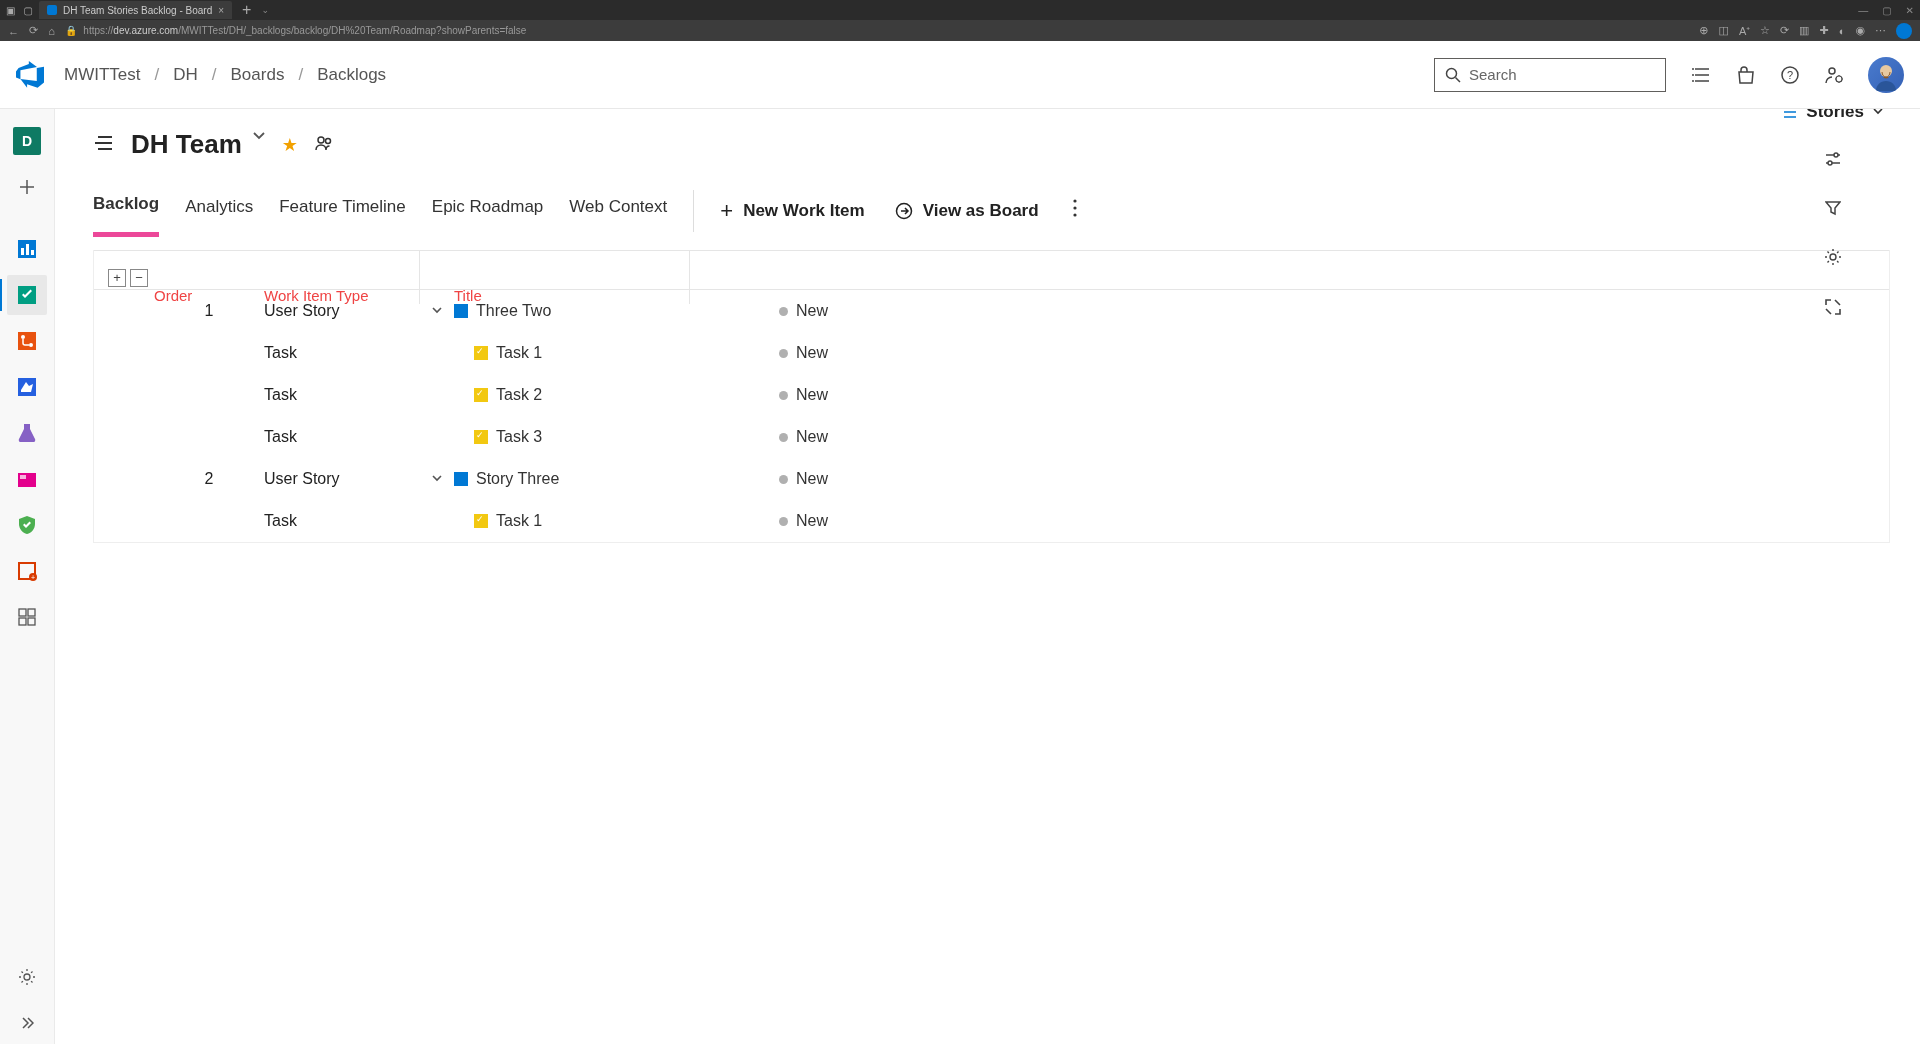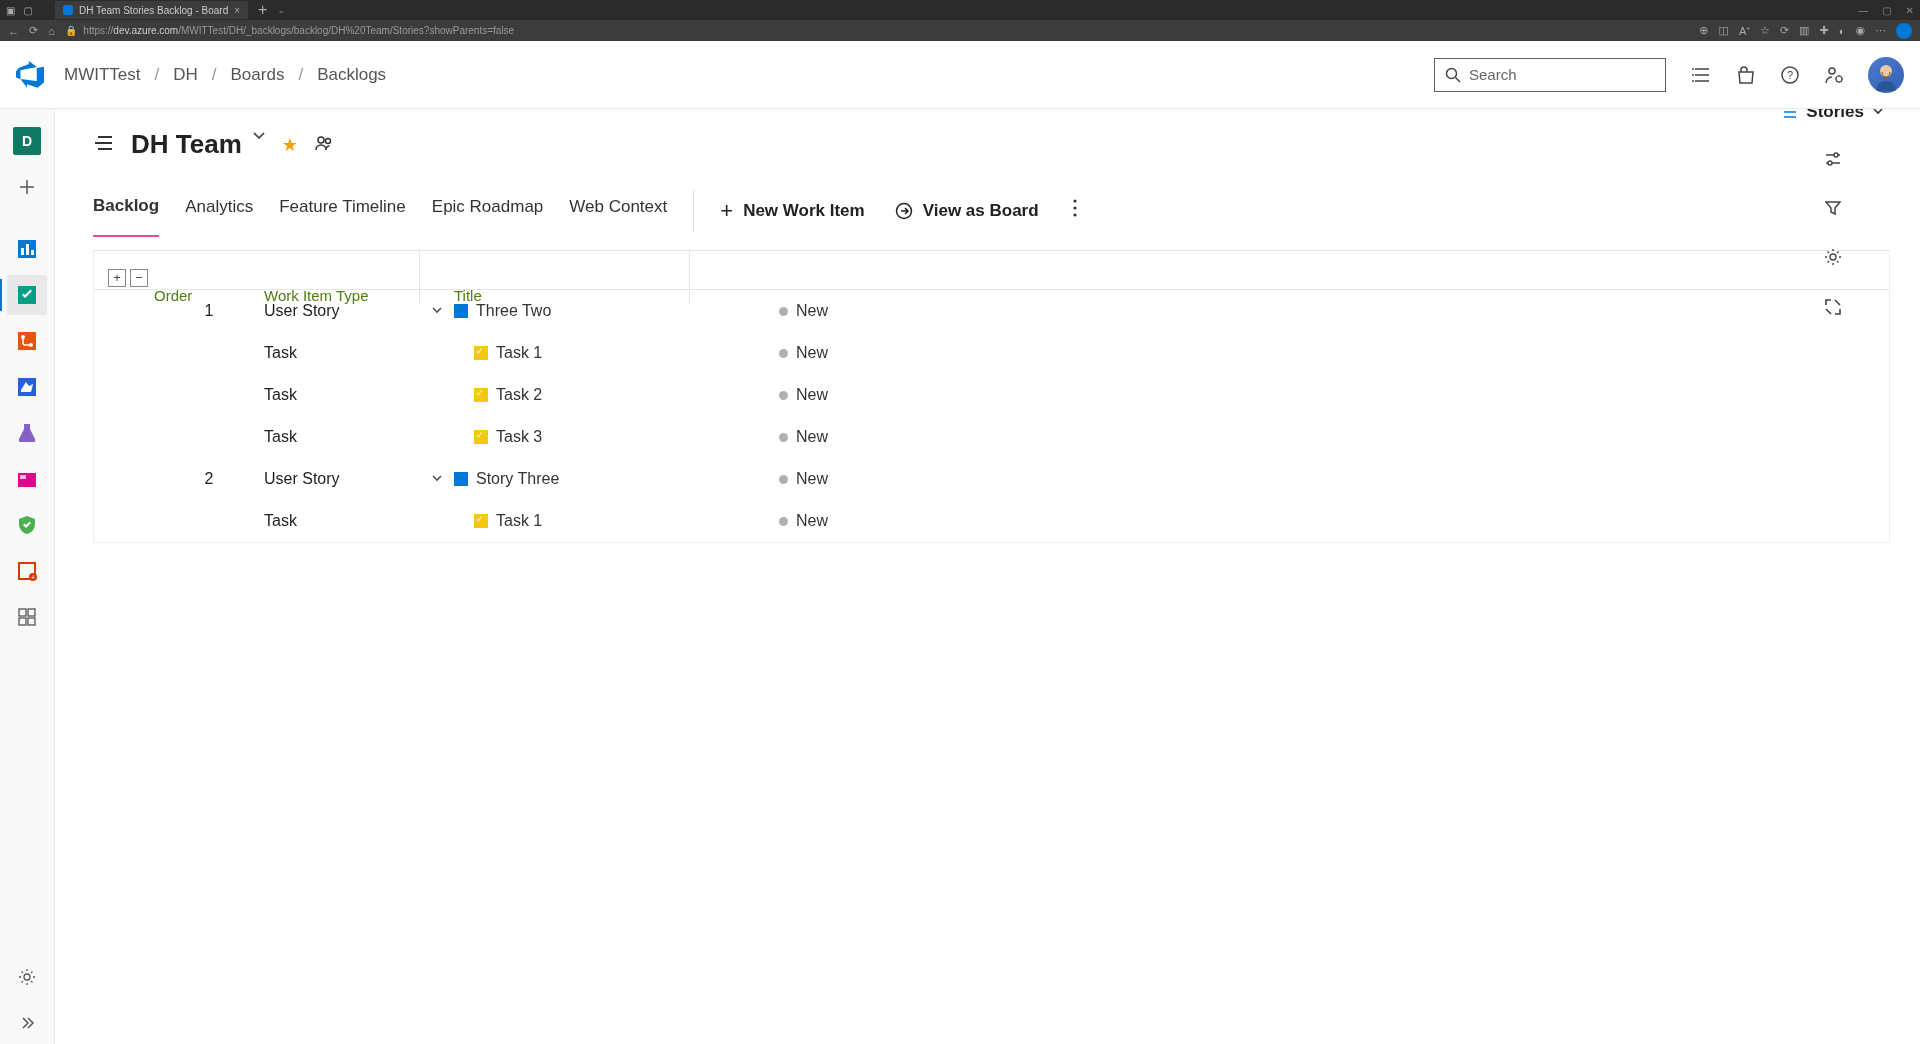--- a/index.html
+++ b/index.html
@@ -2,21 +2,21 @@
 <html><head>
 <meta charset="utf-8">
 <style>
 * { margin: 0; padding: 0; box-sizing: border-box; font-family: 'Segoe UI', Tahoma, sans-serif; }
 body { background: #fff; overflow: hidden; width: 1920px; height: 1044px; }
 
 
 .browser-chrome { background: #2b2b2b; height: 41px; display: flex; flex-direction: column; }
 .tab-bar { height: 20px; display: flex; align-items: center; padding-left: 6px; gap: 6px; }
 .tab-bar-icons { display: flex; gap: 8px; align-items: center; color: #aaa; font-size: 10px; }
-.tab { background: #3c3c3c; height: 18px; display: flex; align-items: center; padding: 0 8px; gap: 6px; font-size: 10px; color: #ccc; border-radius: 2px 2px 0 0; margin-left: 16px; }
+.tab { background: #3c3c3c; height: 18px; display: flex; align-items: center; padding: 0 8px; gap: 6px; font-size: 10px; color: #ccc; border-radius: 2px 2px 0 0; }
 .tab-favicon { width: 10px; height: 10px; background: #0078d4; border-radius: 2px; }
 .tab-close { color: #aaa; cursor: pointer; }
 .tab-add { color: #aaa; padding: 0 4px; cursor: pointer; }
 .addr-bar { height: 21px; display: flex; align-items: center; padding: 0 8px; gap: 10px; background: #3c3c3c; }
 .addr-icon { color: #aaa; font-size: 11px; cursor: pointer; }
 .addr-url { flex: 1; color: #999; font-size: 10px; display: flex; align-items: center; gap: 6px; }
 .addr-url .host { color: #ccc; }
 .addr-right { display: flex; gap: 10px; align-items: center; }
 .bing-circle { width: 16px; height: 16px; border-radius: 50%; background: #0078d4; }
 
@@ -47,37 +47,37 @@
 .team-row { display: flex; align-items: center; gap: 16px; margin-bottom: 24px; }
 .team-hamburger { color: #333; cursor:pointer; }
 .team-name { font-size: 26px; font-weight: 600; color: #222; display:flex; align-items:flex-start; gap:10px;}
 .team-chevron { color:#555; }
 .team-star { color: #f2a100; font-size:18px; }
 .team-people { color: #444; }
 
 .nav-row { display: flex; align-items: center; border-bottom: 1px solid transparent; margin-bottom: 12px; height:54px; }
 .nav-tabs { display: flex; gap: 26px; font-size: 17px; color: #333; align-items:center; height:100%;}
 .nav-tab { cursor: pointer; padding-bottom: 8px; height:100%; display:flex; align-items:center; }
-.nav-tab.active { font-weight: 600; border-bottom: 2px solid #ec4899; }
+.nav-tab.active { font-weight: 600; border-bottom: 5px solid #ec4899; }
 .nav-divider { width:1px; height:42px; background:#ddd; margin: 0 26px; }
 .nav-actions { display: flex; align-items:center; gap: 30px; font-size:17px; color:#222; }
 .nav-action { display:flex; align-items:center; gap:10px; cursor:pointer; font-weight:600; }
 .nav-action svg, .nav-action .plus { color:#222; }
 .nav-more { cursor:pointer; padding:4px; }
 .nav-spacer { flex:1; }
 .nav-right { display:flex; align-items:center; gap:28px; margin-right:6px;flex-direction:column; }
 .nav-right-item { display:flex; align-items:center; gap:8px; cursor:pointer; font-size:17px; font-weight:600; color:#222; }
 .nav-right-icon { color:#555; cursor:pointer; }
 
 
 .grid { border: 1px solid #eee; border-top:none; }
 .grid-header { display: grid; grid-template-columns: 60px 110px 155px 35px 235px 90px auto; align-items: center; height: 40px; font-size: 15px; color: #333; border-bottom: 1px solid #e5e5e5; border-top:1px solid #e5e5e5; }
 .expand-btns { display:flex; gap:4px; padding-left:14px;}
 .exp-btn { width:18px; height:18px; border:1px solid #888; display:flex; align-items:center; justify-content:center; font-size:13px; cursor:pointer; background:#fff; color:#444;}
-.col-header { color:#4d7c0f;margin-top:36px; }
+.col-header { color:#ef4444;margin-top:36px; }
 .col-header.state { padding-left: 6px; }
 .col-sep { border-left:1px solid #e5e5e5; height:100%; }
 
 .grid-row { display: grid; grid-template-columns: 60px 110px 155px 35px 235px 90px auto; align-items: center; height: 42px; font-size: 16px; color: #333; }
 .grid-row .order { text-align:center; color:#222; }
 .grid-row .wit { color:#222; }
 .grid-row .expand-toggle { color:#555; cursor:pointer; display:flex; justify-content:center;}
 .grid-row .title-cell { display:flex; align-items:center; gap:8px; }
 .grid-row .title-cell.indent { padding-left: 20px; }
 .wit-icon-story { width:14px; height:14px; background:#0078d4; display:inline-block; }
@@ -109,21 +109,21 @@
       <span>▢</span>
       <span>✕</span>
     </div>
   </div>
   <div class="addr-bar">
     <span class="addr-icon">←</span>
     <span class="addr-icon">⟳</span>
     <span class="addr-icon">⌂</span>
     <div class="addr-url">
       <span>🔒</span>
-      <span>https://<span class="host">dev.azure.com</span><span>/MWITTest/DH/_backlogs/backlog/DH%20Team/Stories?showParents=false</span></span>
+      <span>https://<span class="host">dev.azure.com</span><span>/MWITTest/DH/_backlogs/backlog/DH%20Team/Roadmap?showParents=false</span></span>
     </div>
     <div class="addr-right">
       <span class="addr-icon">⊕</span>
       <span class="addr-icon">◫</span>
       <span class="addr-icon">A⁺</span>
       <span class="addr-icon">☆</span>
       <span class="addr-icon">⟳</span>
       <span class="addr-icon">▥</span>
       <span class="addr-icon">✚</span>
       <span class="addr-icon">◐</span>

